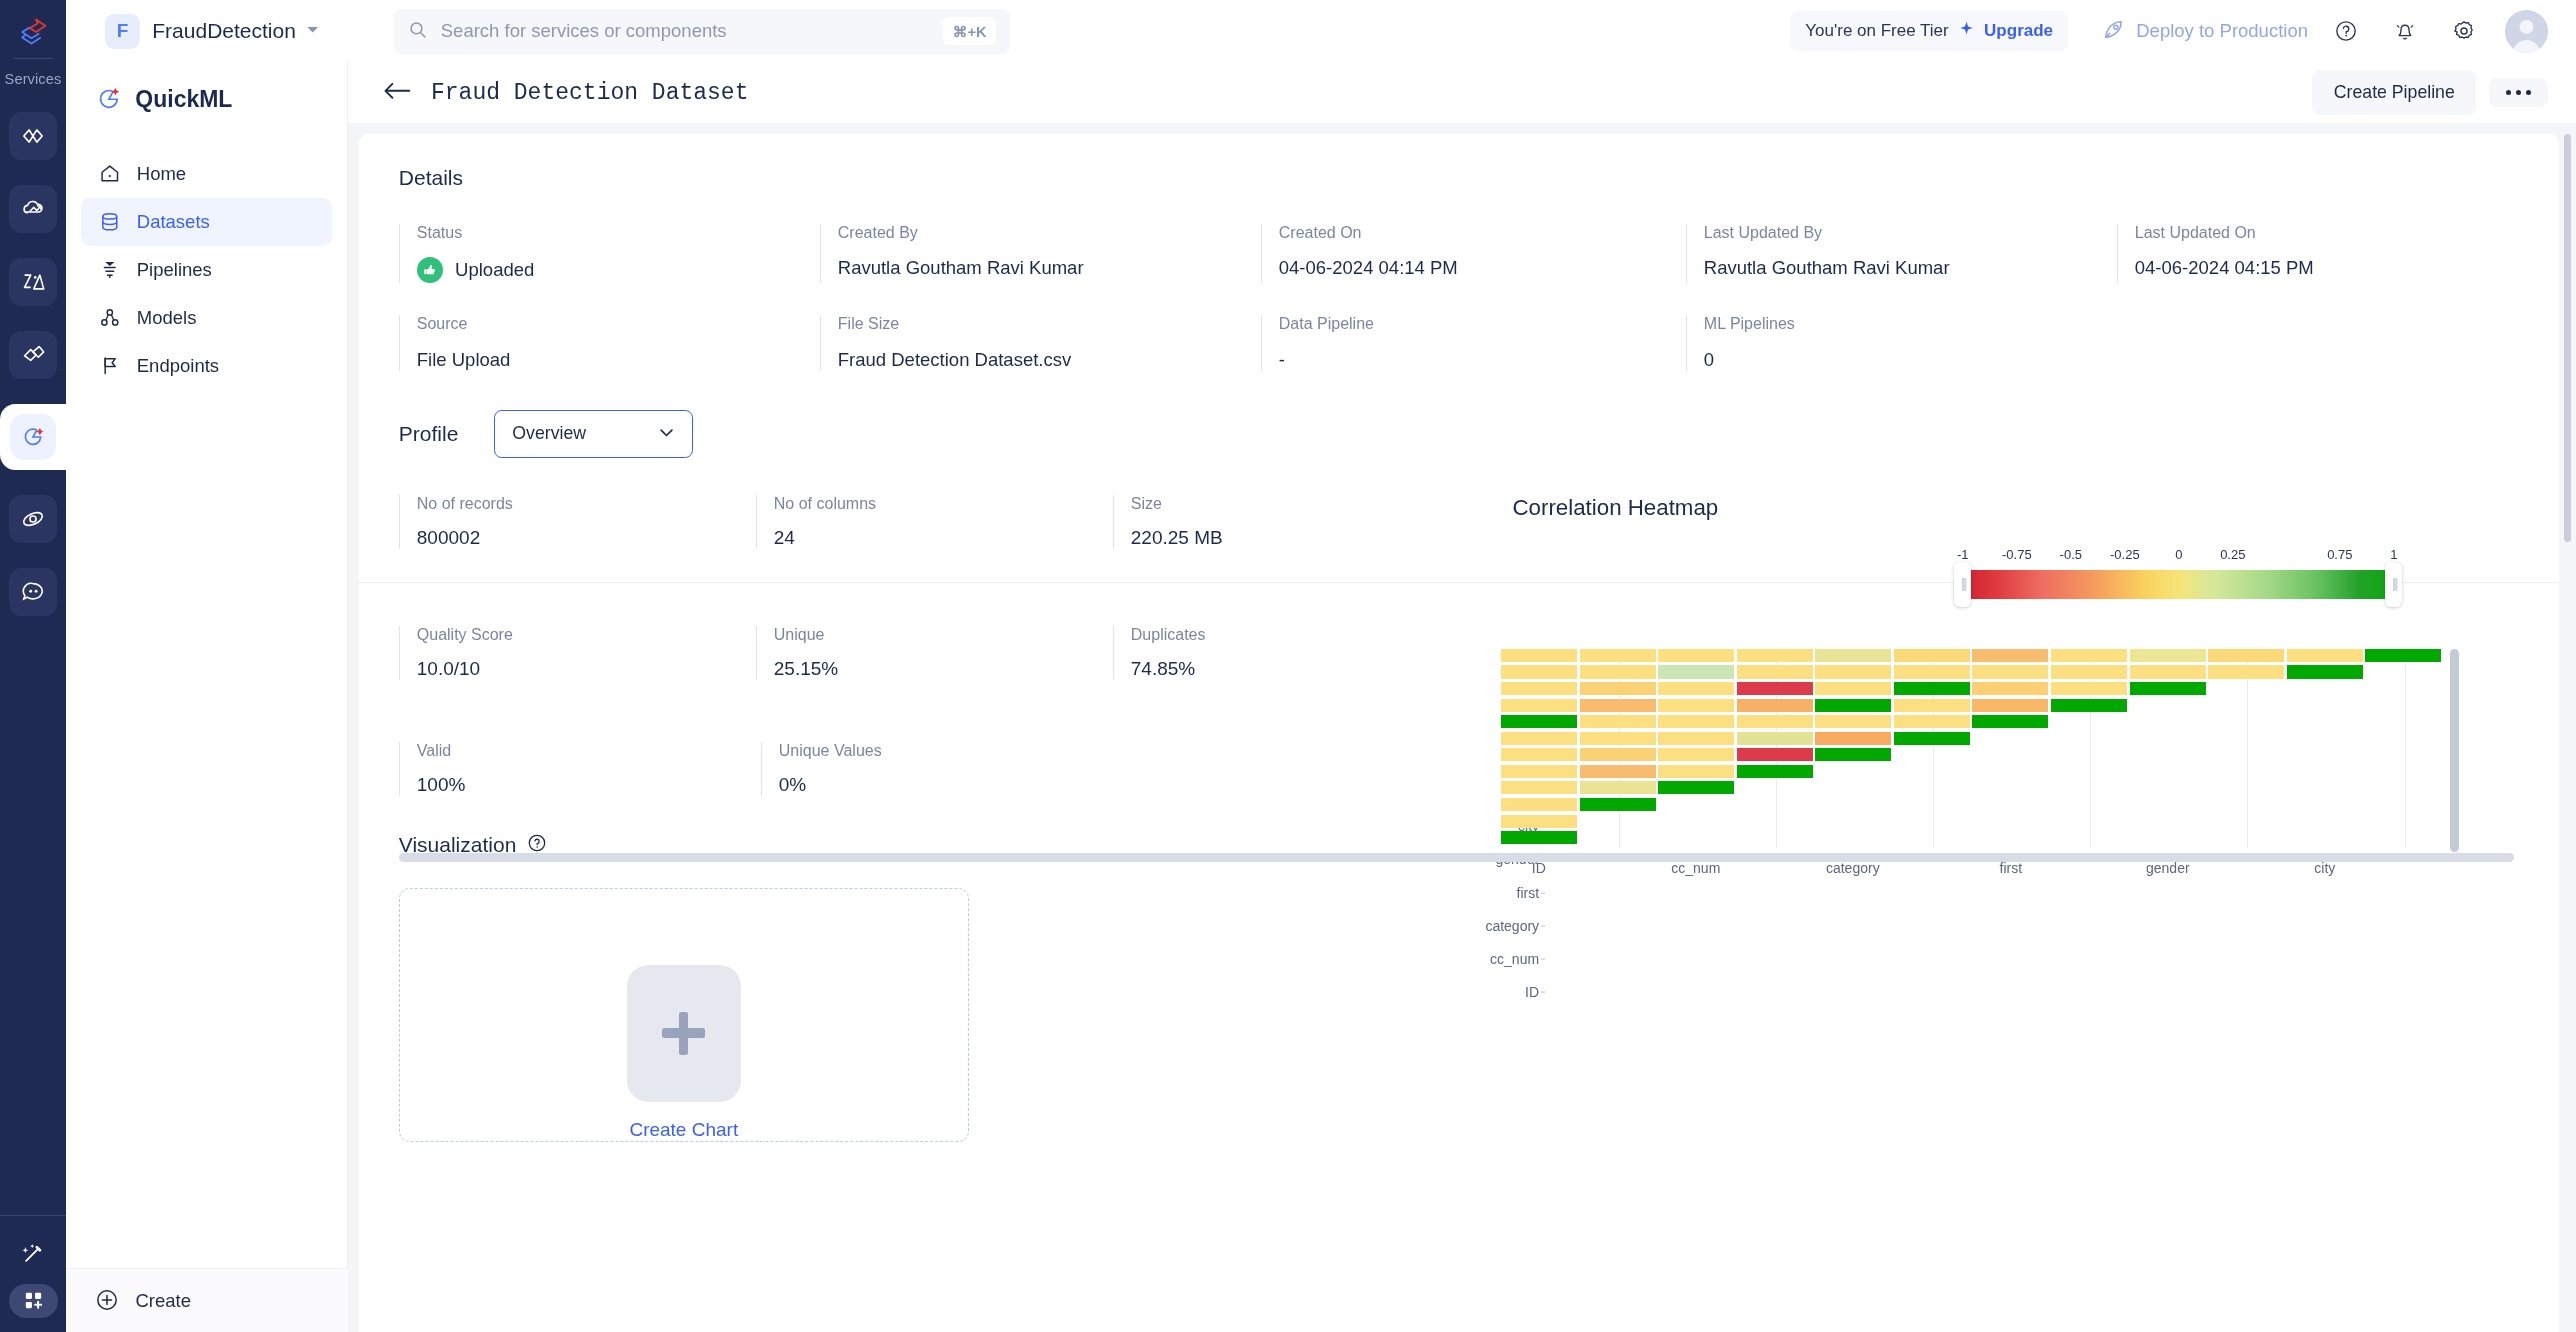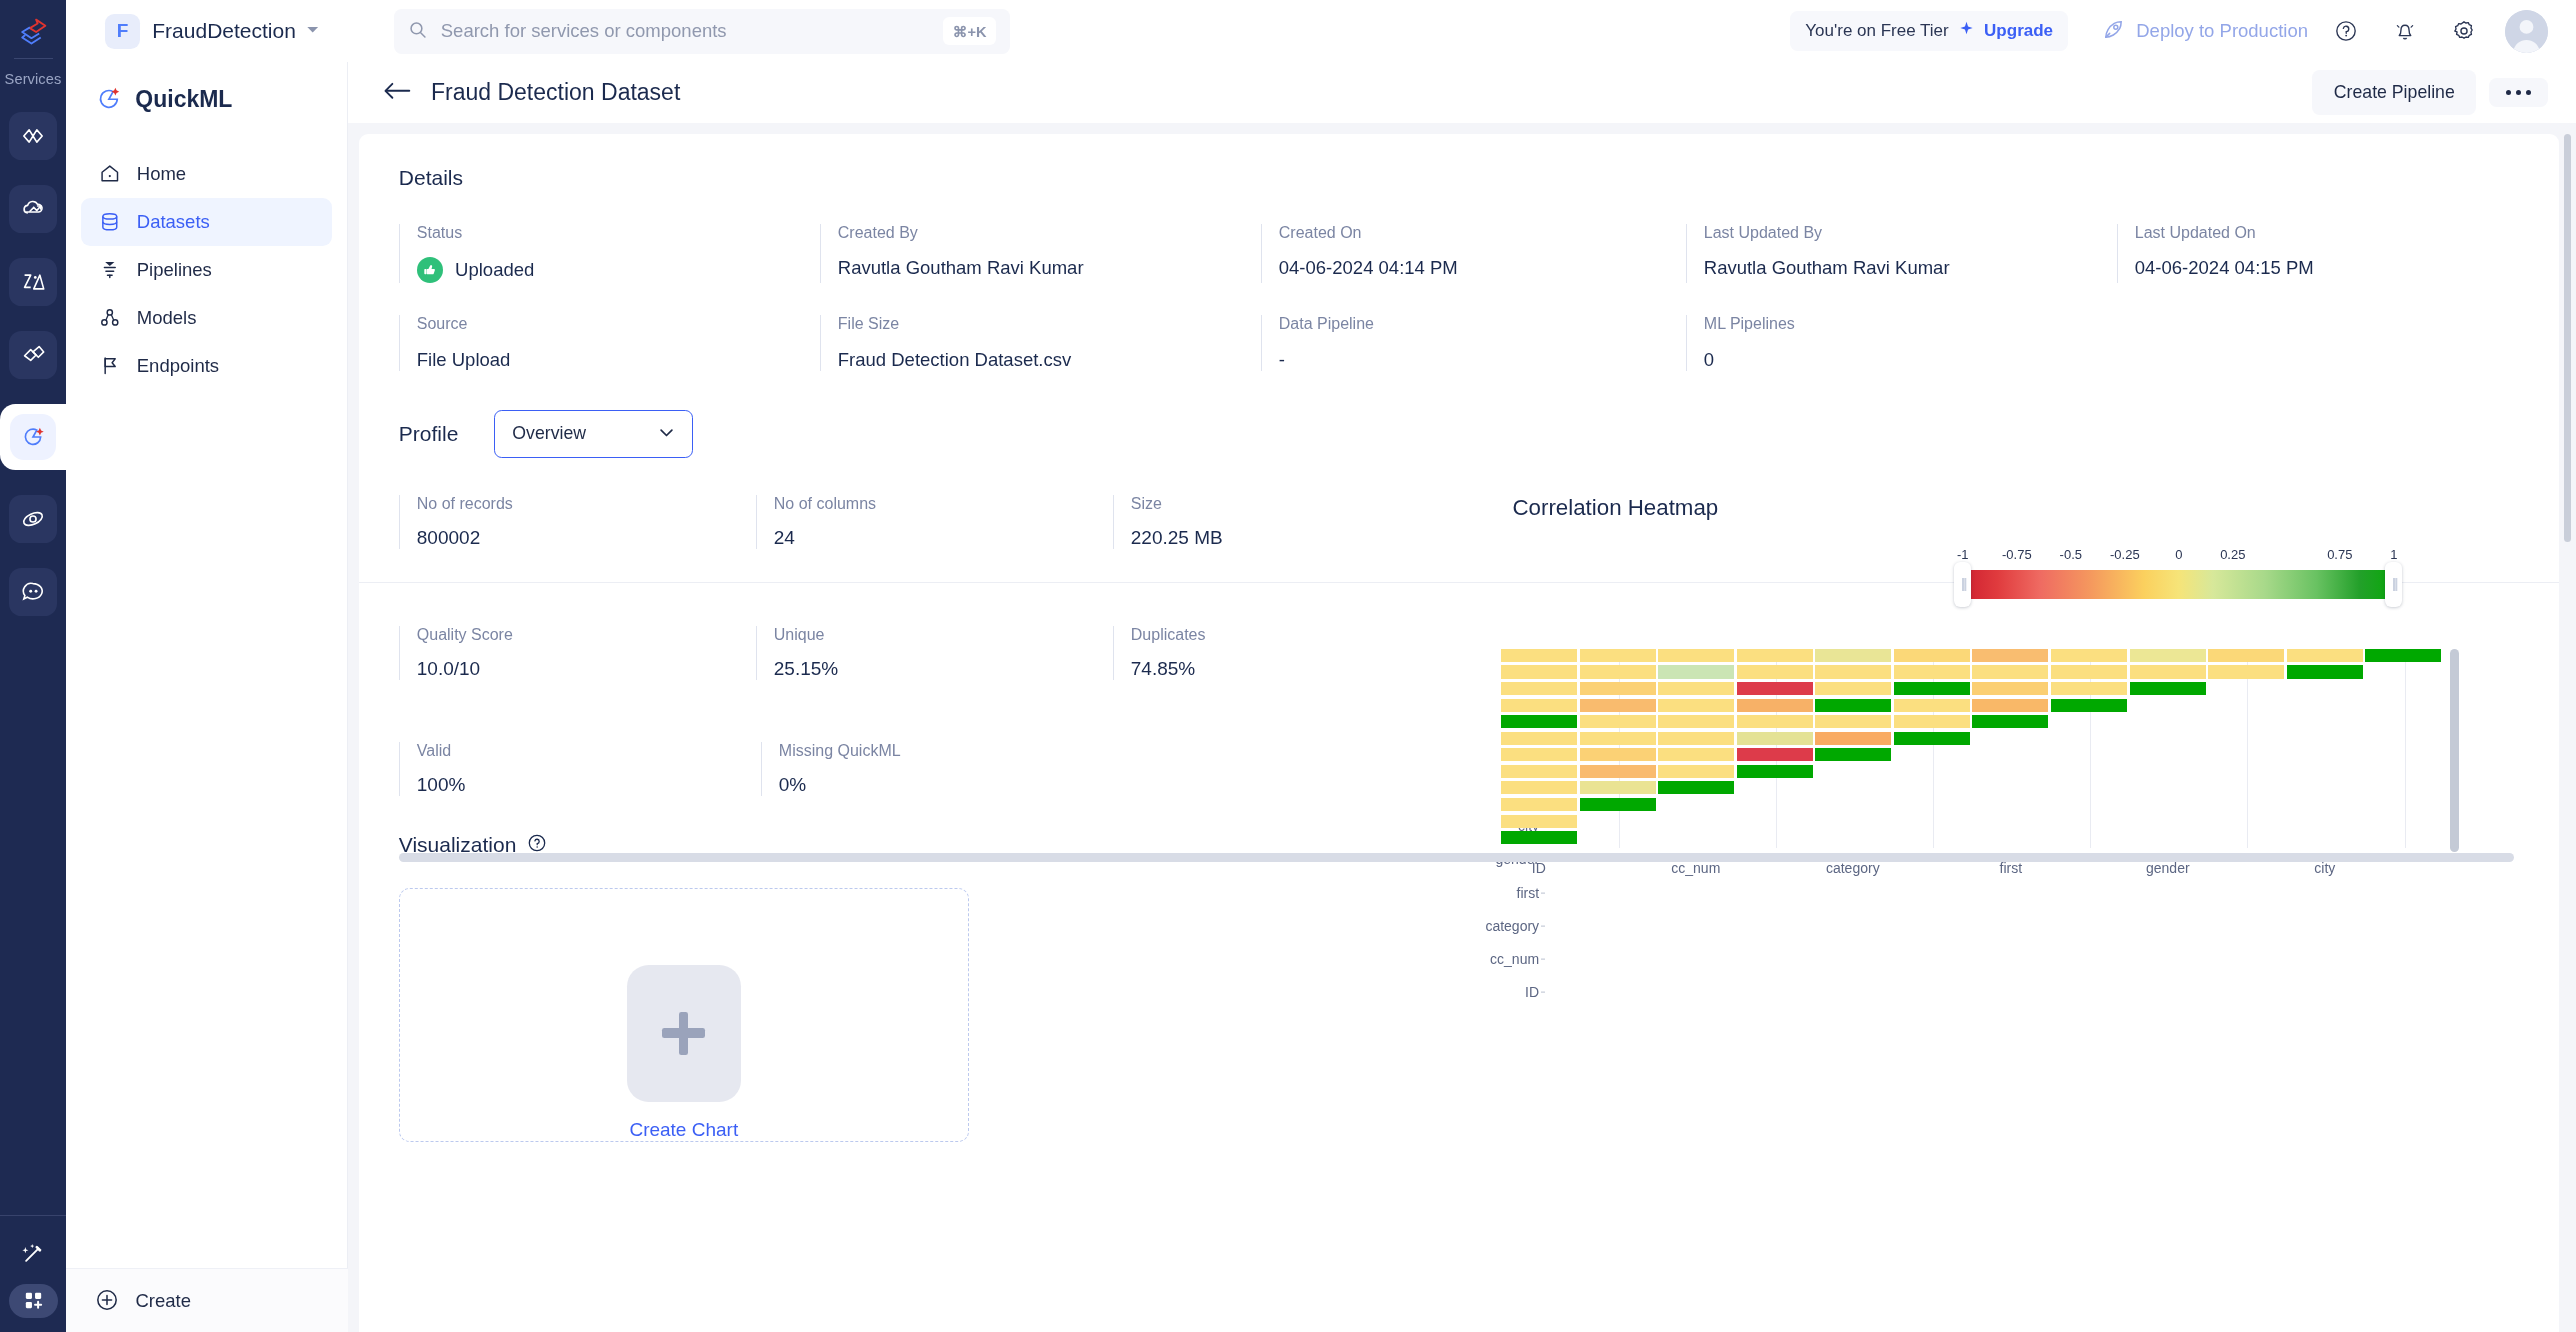--- a/index.html
+++ b/index.html
@@ -111,21 +111,21 @@
   }
   #nav-create-text { font-size: 18.5px; color: #1f2a47; }
 
   
   #page-head {
     position:absolute; left: 348px; top: 62px; right: 0; height: 62px;
     background: #ffffff; display:flex; align-items:center;
     border-bottom: 0.8px solid #edeff5;
   }
   #back-arrow { margin-left: 35px; cursor:pointer; }
-  #page-title { font-size: 23px; color: #1b2a4e; margin-left: 20px; }
+  #page-title { font-size: 23px; color: #1b2a4e; margin-left: 20px; font-family: Liberation Mono, monospace; }
   #head-actions { margin-left:auto; display:flex; align-items:center; gap: 12.3px; padding-right: 28px;}
   .pill-btn {
     background: #f6f7fb; border: none; border-radius: 7.7px;
     font-family:"Liberation Sans", sans-serif;
     font-size: 17.7px; color: #1f2a47; padding: 11.6px 21.6px; cursor:pointer;
   }
   #more-btn { background:#f6f7fb; border-radius:7.7px; padding: 11.6px 17px; cursor:pointer;
     display:flex; align-items:center; gap: 4.6px;}
   .dot3 { width:5.4px; height:5.4px; border-radius:50%; background:#1f2a47; display:block;}
 
@@ -601,21 +601,21 @@
               <div class="stat-label">Duplicates</div>
               <div class="stat-value">74.85%</div>
             </div>
           </div>
           <div class="stat-row" style="margin-top:62px">
             <div class="stat-cell">
               <div class="stat-label">Valid</div>
               <div class="stat-value">100%</div>
             </div>
             <div class="stat-cell">
-              <div class="stat-label">Missing QuickML</div>
+              <div class="stat-label">Unique Values</div>
               <div class="stat-value">0%</div>
             </div>
           </div>
         </div>
 
         <div id="heatmap-wrap">
           <div id="heatmap-title">Correlation Heatmap</div>
 
           <div id="colorbar-wrap">
             <div id="colorbar-ticks">

